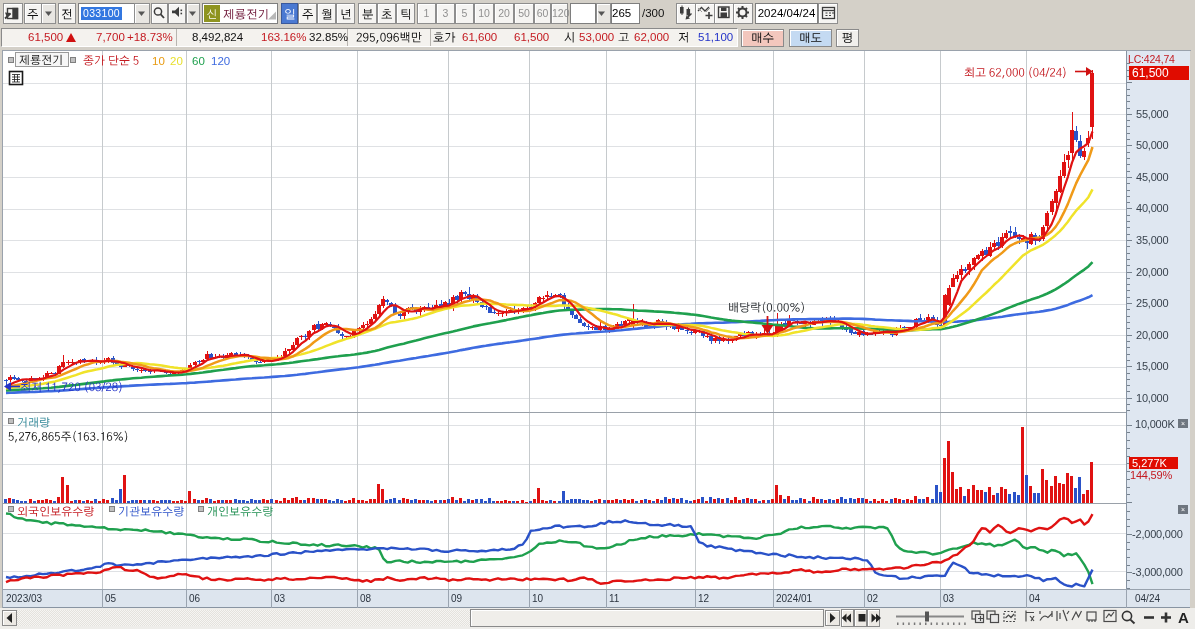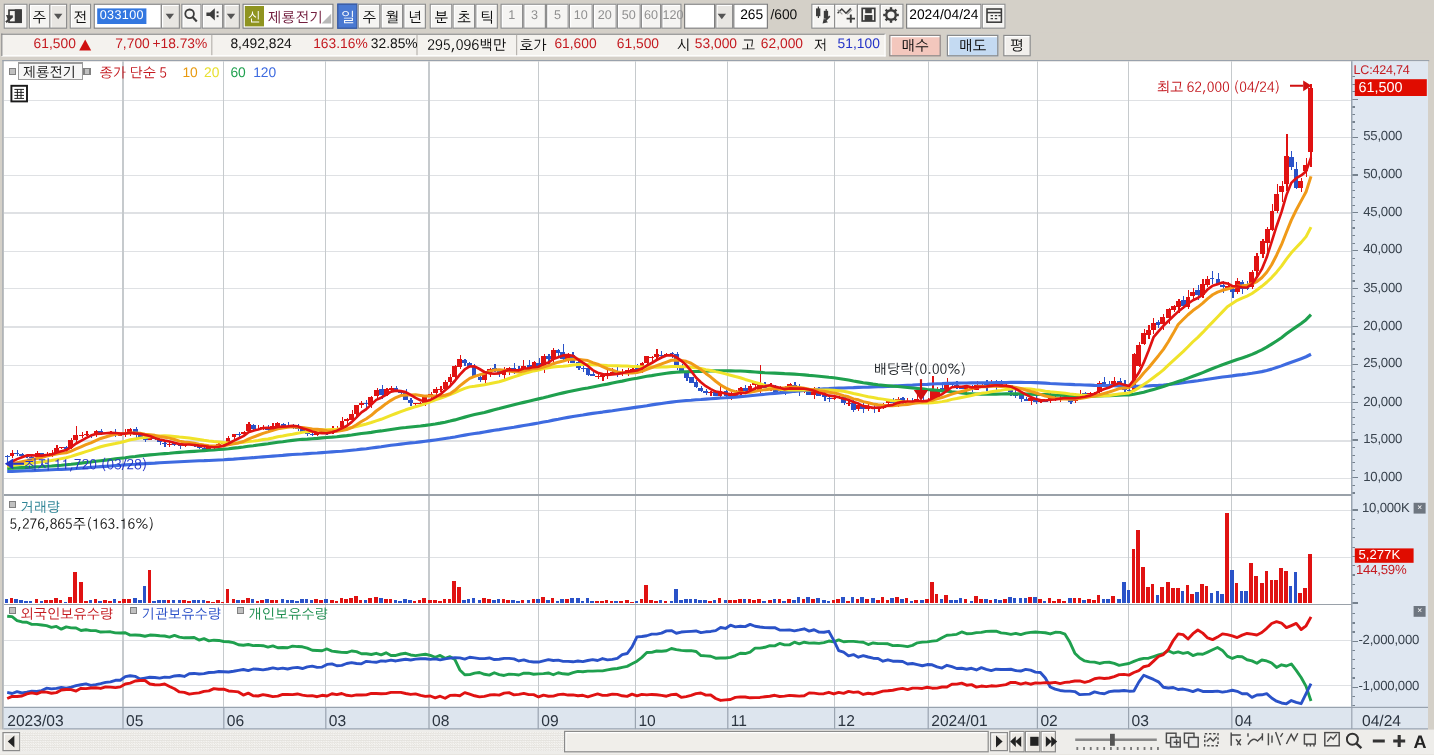--- a/index.html
+++ b/index.html
@@ -1,21 +1,21 @@
 <!DOCTYPE html>
 <html><head><meta charset="utf-8"><style>*{margin:0;padding:0;box-sizing:border-box}
 html,body{width:1195px;height:629px;overflow:hidden}
 body{font-family:"Liberation Sans",sans-serif;background:#d4d0c8;position:relative}
 .ab{position:absolute}
 .btn{position:absolute;background:#f5f4f2;border:1px solid #8e8e8e;box-shadow:inset 1px 1px 0 #fff;height:21px;top:3px}
 .num{color:#909090;font-size:10.5px;text-align:center;line-height:19px}
 .inp{position:absolute;background:#fff;border:1px solid #7e7e7e;height:21px;top:3px}
 .lbl{position:absolute;font-size:11.5px;color:#111;white-space:nowrap}
 .axlbl{position:absolute;font-size:11px;color:#39434e;letter-spacing:-0.2px;white-space:nowrap}
-.dlbl{position:absolute;font-size:13px;color:#2c3540;top:3px;white-space:nowrap}
+.dlbl{position:absolute;font-size:10px;color:#2c3540;top:3px;white-space:nowrap}
 .red{color:#c41a20}.blu{color:#2433c8}
 </style></head><body>
 <div class="ab" style="left:0;top:0;width:1195px;height:27px;background:#d4d0c8"></div>
 <div class="btn" style="left:3px;width:20px"></div>
 <div class="btn" style="left:24px;width:18px"></div>
 <div class="btn" style="left:41px;width:15px;background:#e8e6e2"></div>
 <div class="btn" style="left:58px;width:18px"></div>
 <div class="inp" style="left:78px;width:57px">
     <div class="ab" style="left:2px;top:3px;width:41px;height:13px;background:#3377e0;color:#fff;font-size:10.5px;line-height:13px;text-align:center;letter-spacing:0.3px">033100</div>
   </div>
@@ -35,22 +35,22 @@
 <div class="btn num" style="left:417px;width:19px">1</div>
 <div class="btn num" style="left:436px;width:19px">3</div>
 <div class="btn num" style="left:455px;width:19px">5</div>
 <div class="btn num" style="left:474px;width:20px">10</div>
 <div class="btn num" style="left:494px;width:20px">20</div>
 <div class="btn num" style="left:514px;width:20px">50</div>
 <div class="btn num" style="left:534px;width:17px">60</div>
 <div class="btn num" style="left:551px;width:17px">120</div>
 <div class="inp" style="left:570px;width:26px"></div>
 <div class="btn" style="left:596px;width:15px;background:#e8e6e2"></div>
-<div class="inp" style="left:611px;width:29px;font-size:11.5px;text-align:right;line-height:19px;padding-right:3px">265</div>
-<div class="lbl" style="left:642px;top:7px">/600</div>
+<div class="inp" style="left:611px;width:29px;font-size:11.5px;line-height:19px;padding-right:3px">265</div>
+<div class="lbl" style="left:642px;top:7px">/300</div>
 <div class="btn" style="left:676px;width:20px"></div>
 <div class="btn" style="left:695px;width:20px"></div>
 <div class="btn" style="left:714px;width:20px"></div>
 <div class="btn" style="left:733px;width:20px"></div>
 <div class="inp" style="left:755px;width:63px;font-size:11.5px;text-align:center;line-height:19px">2024/04/24</div>
 <div class="btn" style="left:818px;width:20px"></div>
 <div class="ab" style="left:0;top:27px;width:1195px;height:21px;background:#d4d0c8"></div>
 <div class="ab" style="left:1px;top:28px;width:737px;height:19px;background:#f4f2ee;border:1px solid;border-color:#8a8a8a #fff #fff #8a8a8a"></div>
 <div class="ab" style="left:176px;top:29px;width:1px;height:17px;background:#b8b5b0"></div>
 <div class="ab" style="left:347px;top:29px;width:1px;height:17px;background:#b8b5b0"></div>
@@ -1056,21 +1056,21 @@
 <div class="axlbl" style="left:1136px;top:108px">55,000</div>
 <div class="axlbl red" style="left:1128px;top:53px;font-size:10.5px">LC:424,74</div>
 <div class="ab" style="left:1129px;top:65.5px;width:60px;height:14.5px;background:#e00c00;color:#fff;font-size:12px;line-height:14.5px;padding-left:3px">61,500</div>
 <div class="axlbl red" style="left:1195px;top:80px;font-size:14px">18,73%</div>
 <div class="axlbl" style="left:1135px;top:418px">10,000K</div>
 <div class="ab" style="left:1178px;top:419px;width:10px;height:9px;background:#6e7680;color:#fff;font-size:7px;line-height:9px;text-align:center">×</div>
 <div class="ab" style="left:1129px;top:456.5px;width:49px;height:12.5px;background:#e00c00;color:#fff;font-size:11px;line-height:12.5px;padding-left:3px">5,277K</div>
 <div class="axlbl red" style="left:1130px;top:468.5px">144,59%</div>
 <div class="ab" style="left:1178px;top:504.5px;width:10px;height:9px;background:#6e7680;color:#fff;font-size:7px;line-height:9px;text-align:center">×</div>
 <div class="axlbl" style="left:1132px;top:527.5px">-2,000,000</div>
-<div class="axlbl" style="left:1132px;top:565.5px">-1,000,000</div>
+<div class="axlbl" style="left:1132px;top:565.5px">-3,000,000</div>
 <div class="ab" style="left:3px;top:589px;width:1187px;height:19px;background:#dde5ee;border-bottom:1px solid #8894a2;border-top:1px solid #98a2ae"></div>
 <div class="dlbl" style="left:6px;top:593px">2023/03</div>
 <div class="ab" style="left:102px;top:590px;width:1px;height:18px;background:#9aa4b0"></div>
 <div class="dlbl" style="left:105px;top:593px">05</div>
 <div class="ab" style="left:186px;top:590px;width:1px;height:18px;background:#9aa4b0"></div>
 <div class="dlbl" style="left:189px;top:593px">06</div>
 <div class="ab" style="left:271px;top:590px;width:1px;height:18px;background:#9aa4b0"></div>
 <div class="dlbl" style="left:274px;top:593px">03</div>
 <div class="ab" style="left:357px;top:590px;width:1px;height:18px;background:#9aa4b0"></div>
 <div class="dlbl" style="left:360px;top:593px">08</div>

